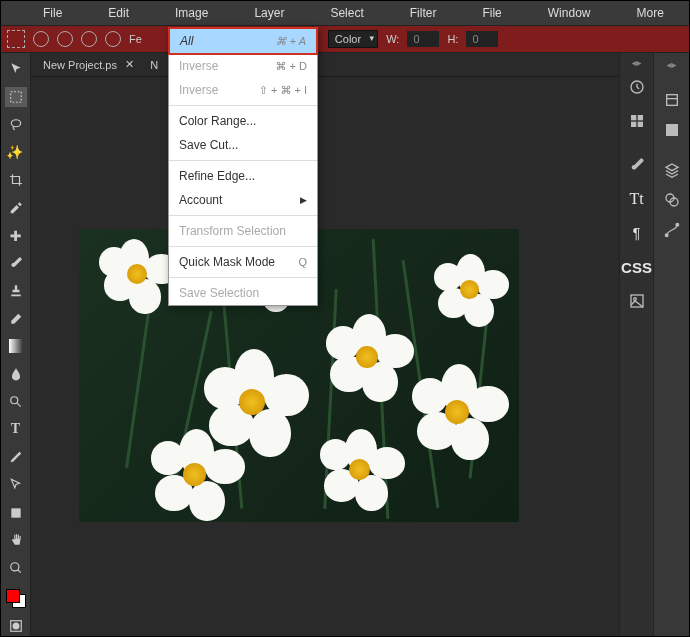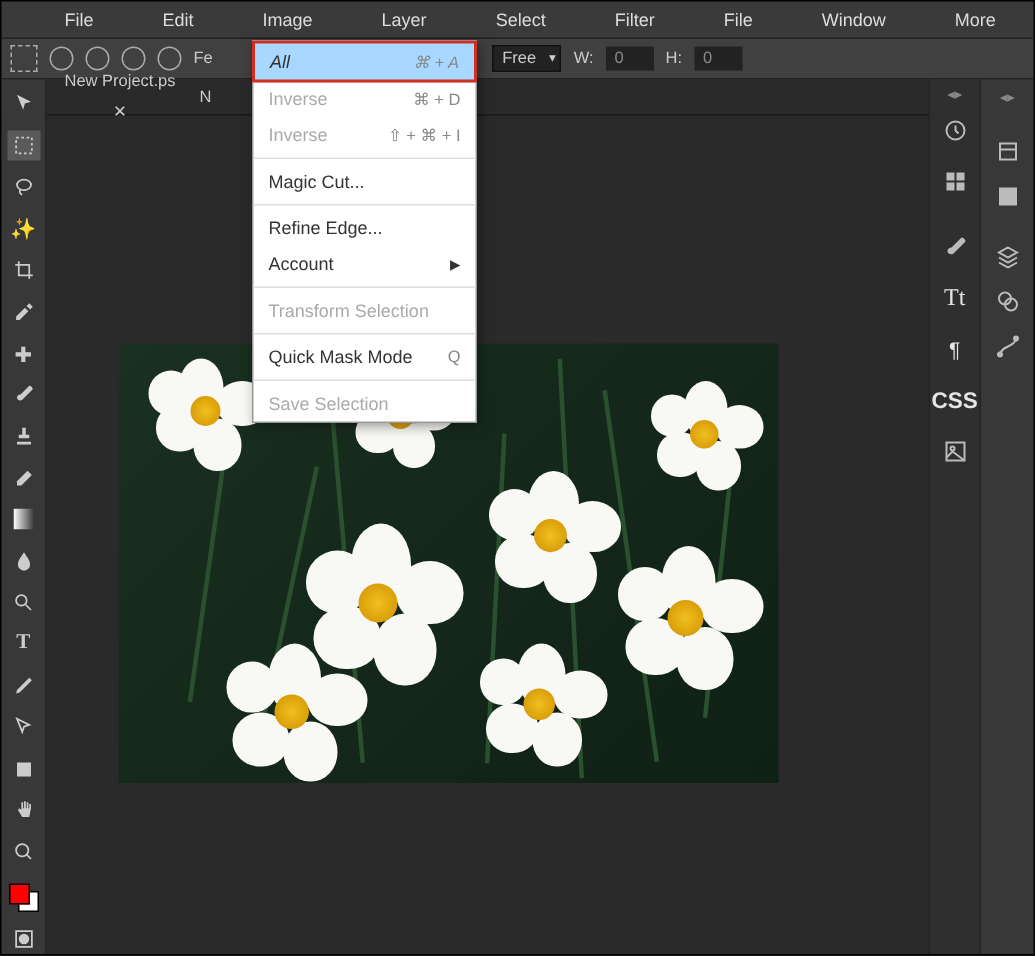--- a/index.html
+++ b/index.html
@@ -3,29 +3,29 @@
 <meta charset="utf-8">
 <style>
 * { margin: 0; padding: 0; box-sizing: border-box; font-family: Arial, sans-serif; }
 body { background: #2a2a2a; width: 690px; height: 637px; overflow: hidden; color: #ddd; position: relative; border: 1px solid #000; }
 
 .menubar { height: 24px; background: #3a3a3a; display: flex; align-items: center; font-size: 12px; padding: 0 6px; gap: 2px; }
 .menubar .mi { padding: 4px 8px; cursor: pointer; color: #ddd; margin-left: 28px; }
 .menubar .mi.account { background: #e03030; color: #fff; }
 .menubar .ico { width: 18px; height: 18px; display: inline-flex; align-items: center; justify-content: center; margin-left: 6px; color: #ddd; }
 
-.optbar { height: 28px; background: #404040; border-top: 1px solid #222; border-bottom: 1px solid #222; display: flex; align-items: center; padding: 0 6px; font-size: 11px; color: #ccc; gap: 8px; }
+.optbar { height: 28px; background: #7f1d1d; border-top: 1px solid #222; border-bottom: 1px solid #222; display: flex; align-items: center; padding: 0 6px; font-size: 11px; color: #ccc; gap: 8px; }
 .optbar .shape { width: 18px; height: 18px; border: 1px dashed #aaa; }
 .optbar .circ { width: 16px; height: 16px; border: 1px solid #aaa; border-radius: 50%; }
 .optbar .sel { background: #222; padding: 2px 16px 2px 6px; border: 1px solid #111; position: relative; }
 .optbar .sel::after { content: "▾"; position: absolute; right: 3px; font-size: 9px; }
 .optbar .field { background: #222; padding: 2px 6px; width: 32px; display: inline-block; color: #888; }
 
 .tabbar { height: 24px; background: #2a2a2a; display: flex; align-items: center; padding-left: 34px; font-size: 11px; border-bottom: 1px solid #1a1a1a; }
-.tabbar .tab { padding: 4px 8px; display: flex; align-items: center; gap: 8px; color: #ccc; flex-direction: column; }
+.tabbar .tab { padding: 4px 8px; display: flex; align-items: center; gap: 8px; color: #ccc; }
 .tabbar .tab .x { font-size: 11px; }
 
 .leftbar { position: absolute; left: 0; top: 52px; width: 30px; bottom: 0; background: #383838; border-right: 1px solid #222; display: flex; flex-direction: column; align-items: center; padding-top: 6px; gap: 7px; }
 .leftbar .tool { width: 22px; height: 22px; display: flex; align-items: center; justify-content: center; color: #ccc; font-size: 14px; cursor: pointer; }
 .leftbar .tool.sel { background: #5a5a5a; }
 .leftbar .swatch { width: 20px; height: 20px; position: relative; margin-top: 4px; }
 .leftbar .swatch .fg { width: 14px; height: 14px; background: #ff0000; position: absolute; left: 0; top: 0; border: 1px solid #000; }
 .leftbar .swatch .bg { width: 14px; height: 14px; background: #fff; position: absolute; right: 0; bottom: 0; border: 1px solid #000; }
 
 .rightbar { position: absolute; right: 0; top: 52px; width: 36px; bottom: 0; background: #383838; border-left: 1px solid #222; display: flex; flex-direction: column; align-items: center; padding-top: 6px; gap: 10px; }
@@ -74,21 +74,21 @@
 </div>
 
 <div class="optbar">
   <span class="shape"></span>
   <span class="circ"></span>
   <span class="circ"></span>
   <span class="circ"></span>
   <span class="circ"></span>
   <span>Fe</span>
   <span style="flex:0 0 170px"></span>
-  <span class="sel">Free</span>
+  <span class="sel">Color</span>
   <span>W:</span>
   <span class="field">0</span>
   <span>H:</span>
   <span class="field">0</span>
 </div>
 
 <div class="tabbar">
   <div class="tab">
     <span>New Project.ps</span>
     <span class="x">✕</span>
@@ -352,21 +352,24 @@
   <div class="item dis">
     <span>Inverse</span>
       <span class="sc">⌘ + D</span>
   </div>
   <div class="item dis">
     <span>Inverse</span>
       <span class="sc">⇧ + ⌘ + I</span>
   </div>
   <div class="sep"></div>
   <div class="item">
-    <span>Magic Cut...</span>
+    <span>Color Range...</span>
+  </div>
+  <div class="item">
+    <span>Save Cut...</span>
   </div>
   <div class="sep"></div>
   <div class="item">
     <span>Refine Edge...</span>
   </div>
   <div class="item">
     <span>Account</span>
       <span class="arrow">▶</span>
   </div>
   <div class="sep"></div>

